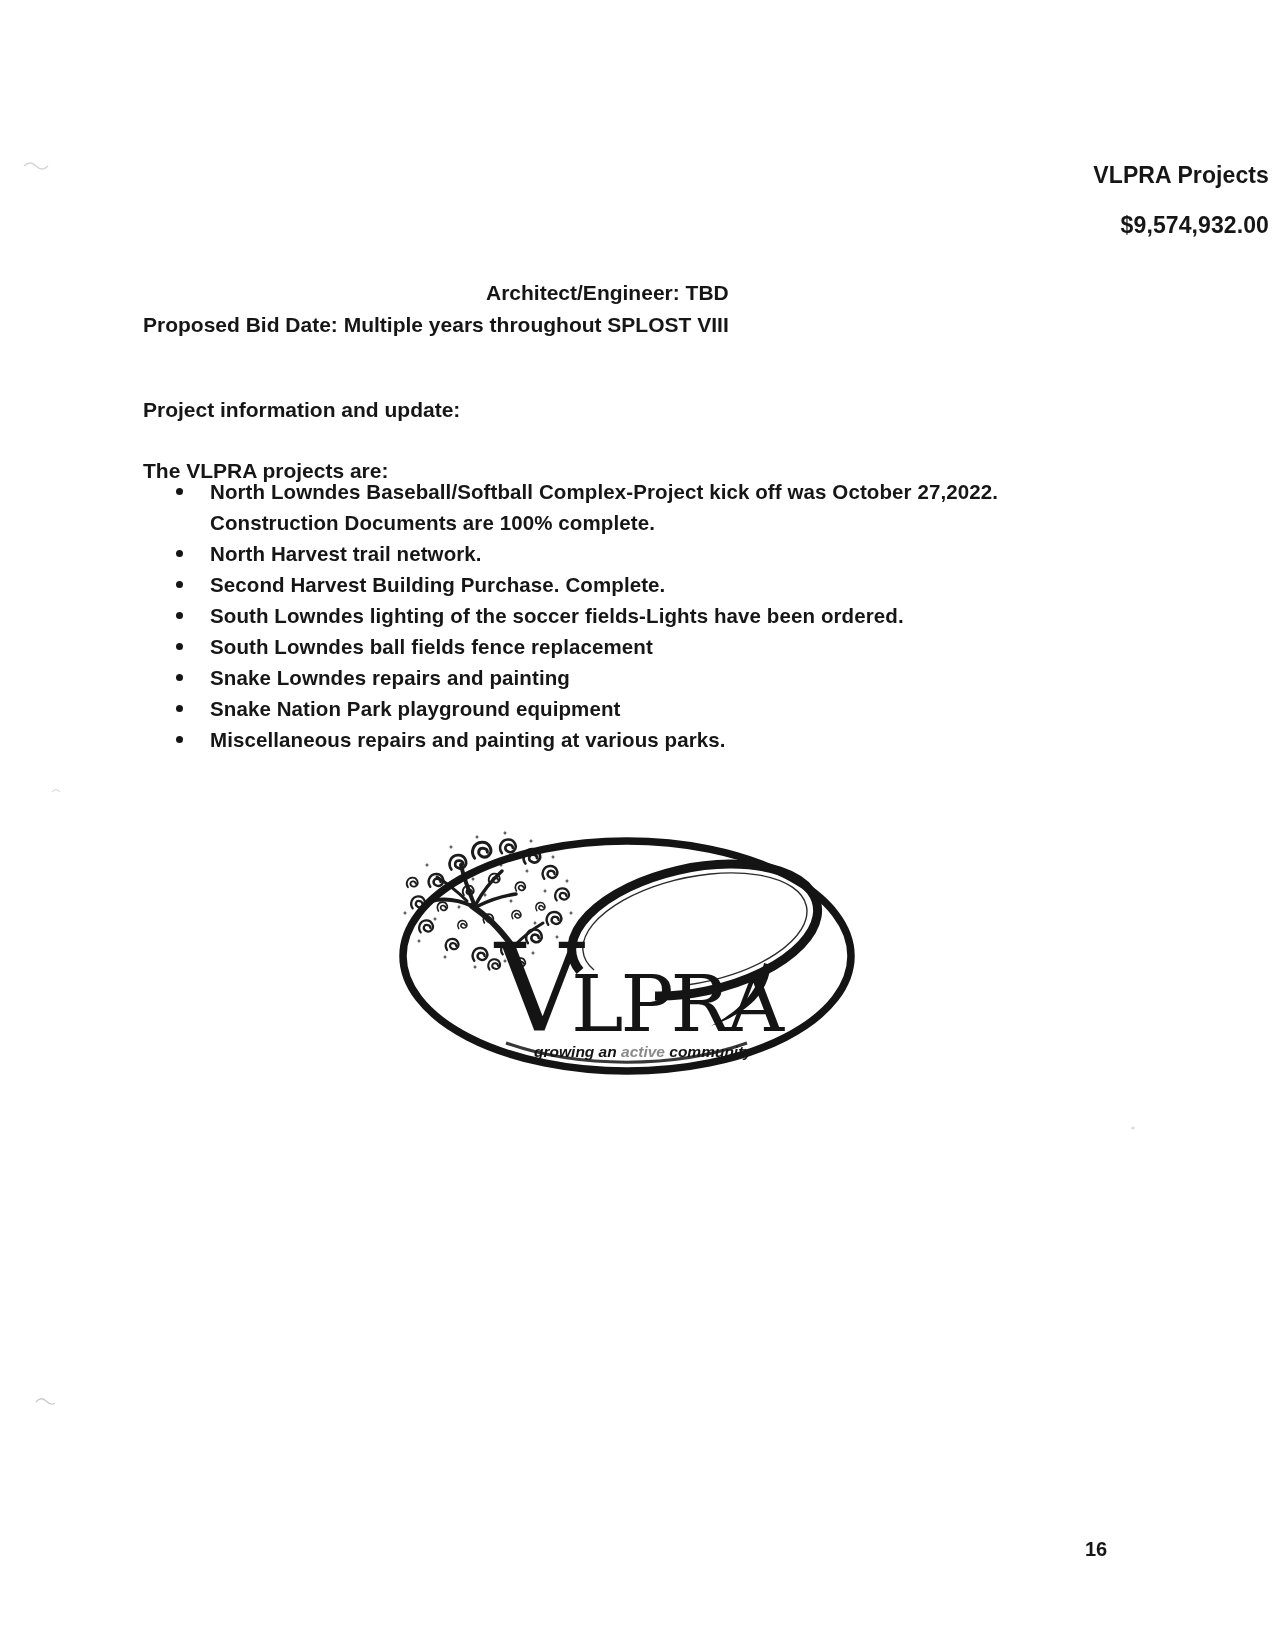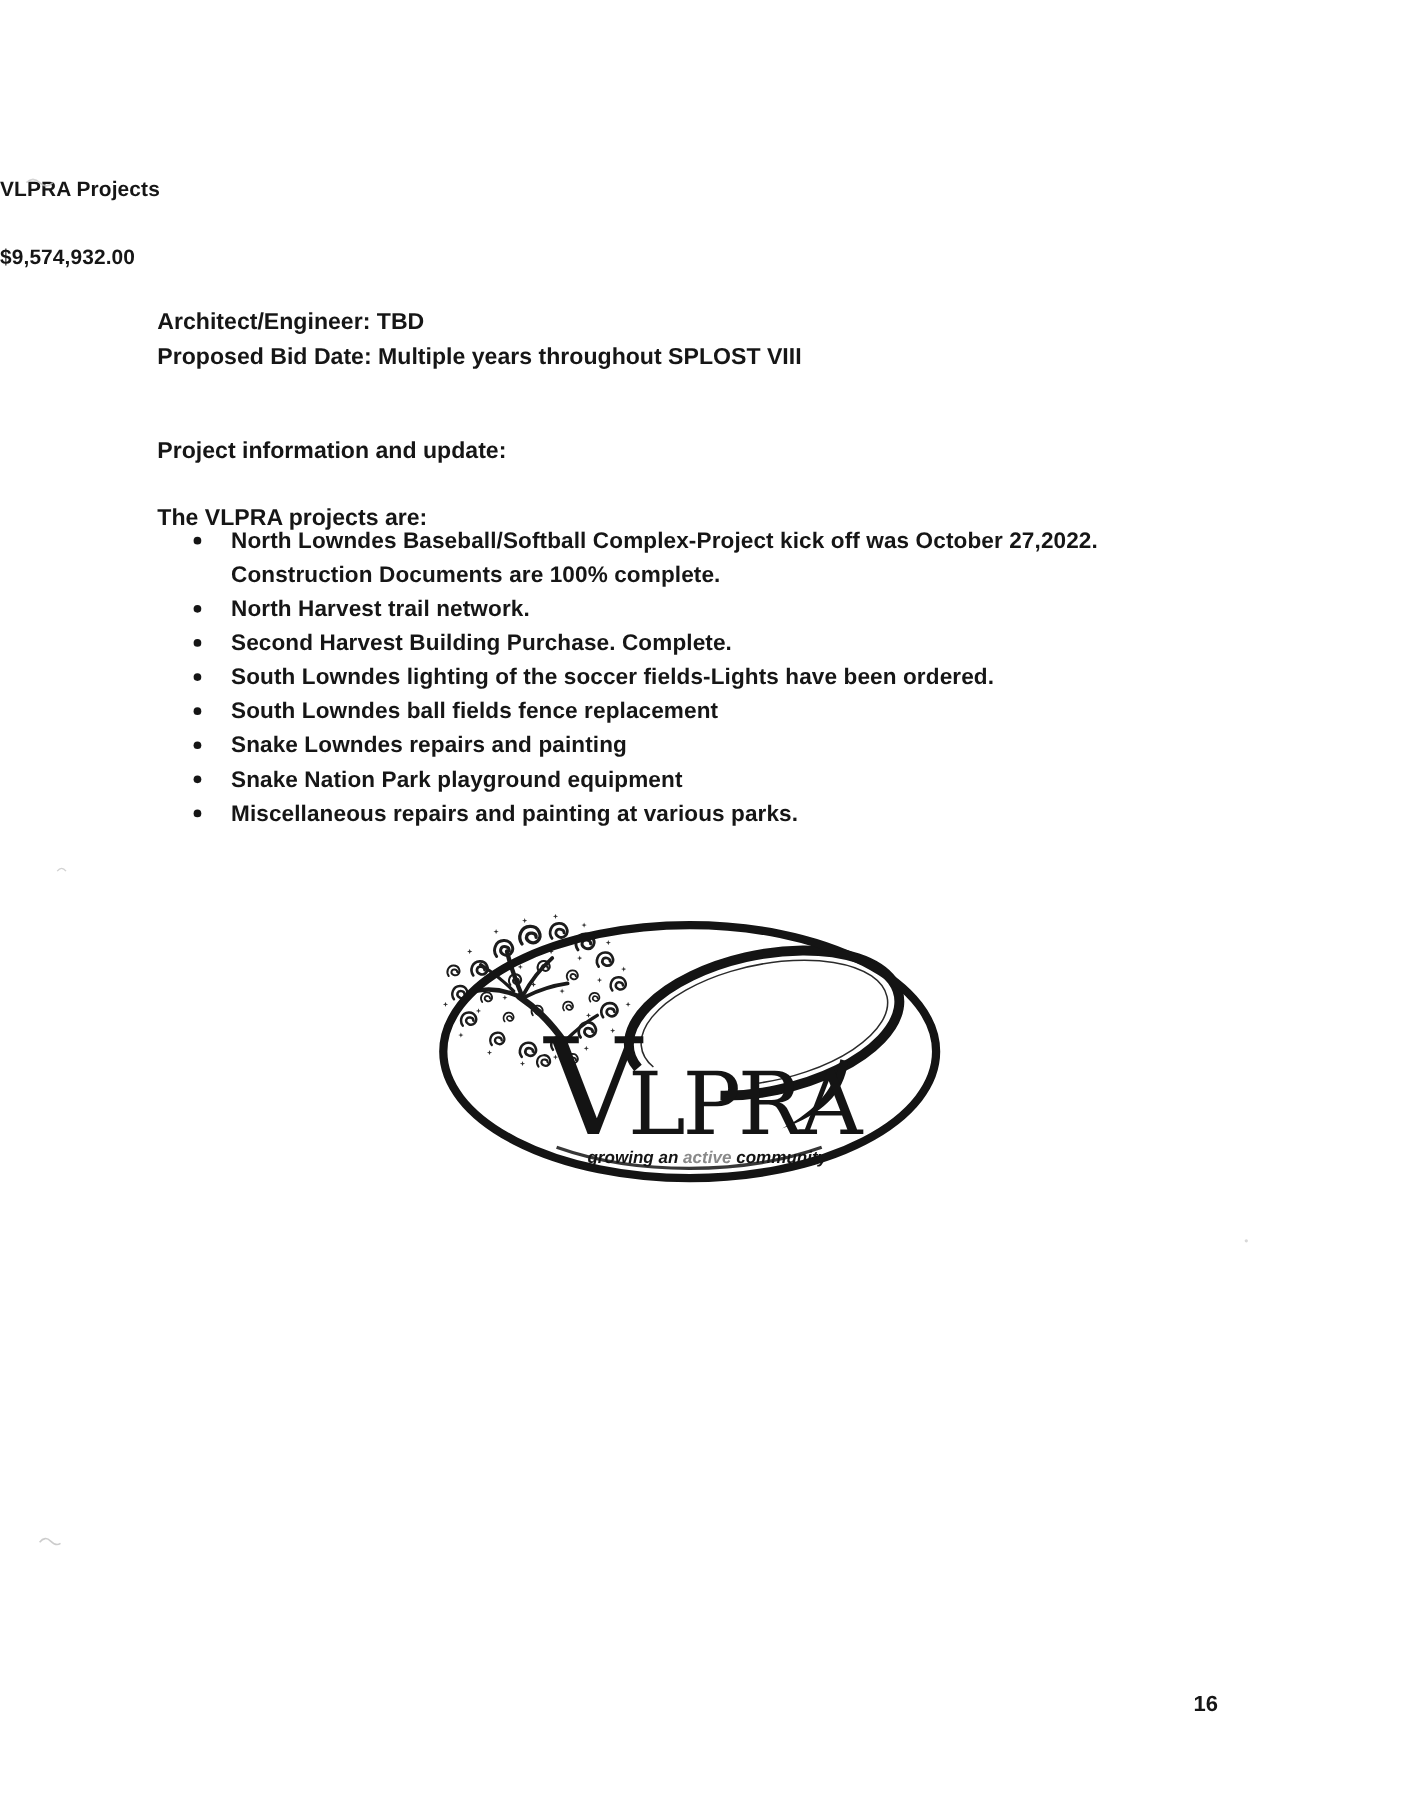--- a/index.html
+++ b/index.html
@@ -9,34 +9,35 @@
     height:1650px;
     background:#ffffff;
     font-family:"Liberation Sans",sans-serif;
     color:#161616;
     overflow:hidden;
   }
   .centered{
     position:absolute;
     left:0;
     width:1269px;
-    text-align:left;
-    font-weight:700;
-    font-size:19px;
+    text-align:right;
+    font-weight:700;
+    font-size:23px;
     letter-spacing:0.1px;
   }
   .doc-title{top:162px;}
-  .doc-amount{top:224px;}
+  .doc-amount{top:212px;}
   .meta{
     position:absolute;
     left:143px;
     top:277px;
     font-weight:700;
     font-size:21px;
     line-height:31.5px;
+    text-align:right;
   }
   .section-heading{
     position:absolute;
     left:143px;
     top:374px;
     font-weight:700;
     font-size:21px;
     margin-top:24px;
   }
   .list-intro{

